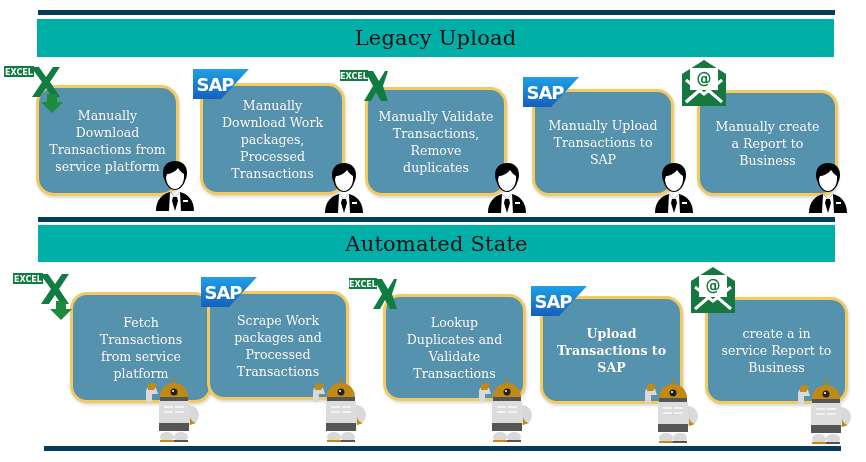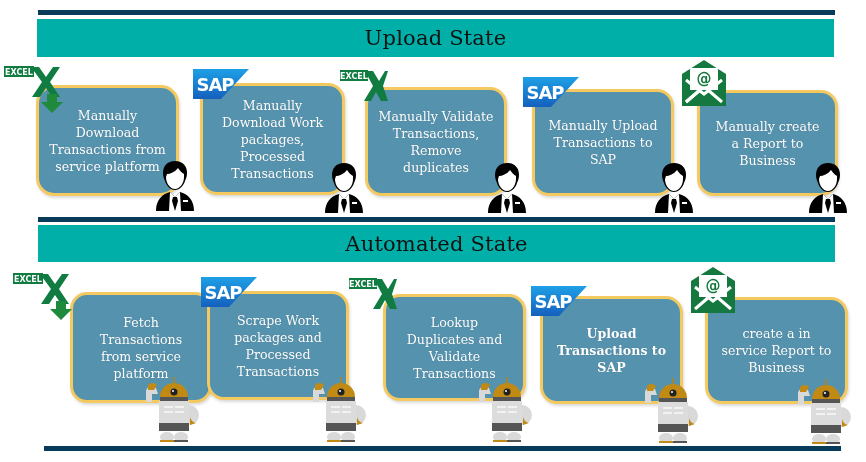--- a/index.html
+++ b/index.html
@@ -17,21 +17,21 @@
   .icon svg { display: block; }
 </style>
 </head>
 <body>
 
 <div class="rule" style="left:38px; top:10px; width:797px;"></div>
 <div class="rule" style="left:38px; top:217px; width:797px;"></div>
 <div class="rule" style="left:44px; top:446px; width:797px;"></div>
 
 <div class="band" style="left:37px; top:19px; width:797px; height:38px;">
-  <span class="band-title">Upload State</span>
+  <span class="band-title">Legacy Upload</span>
 </div>
 <div class="band" style="left:38px; top:225px; width:797px; height:37px;">
   <span class="band-title">Automated State</span>
 </div>
 
 <div class="step-box" style="left:36px; top:85px; width:143px; height:111px;border-radius:18px;">
   <span class="step-label">Manually Download Transactions from service platform</span>
 </div>
 <div class="step-box" style="left:200px; top:83px; width:145px; height:112px;">
   <span class="step-label">Manually Download Work packages, Processed Transactions</span>

